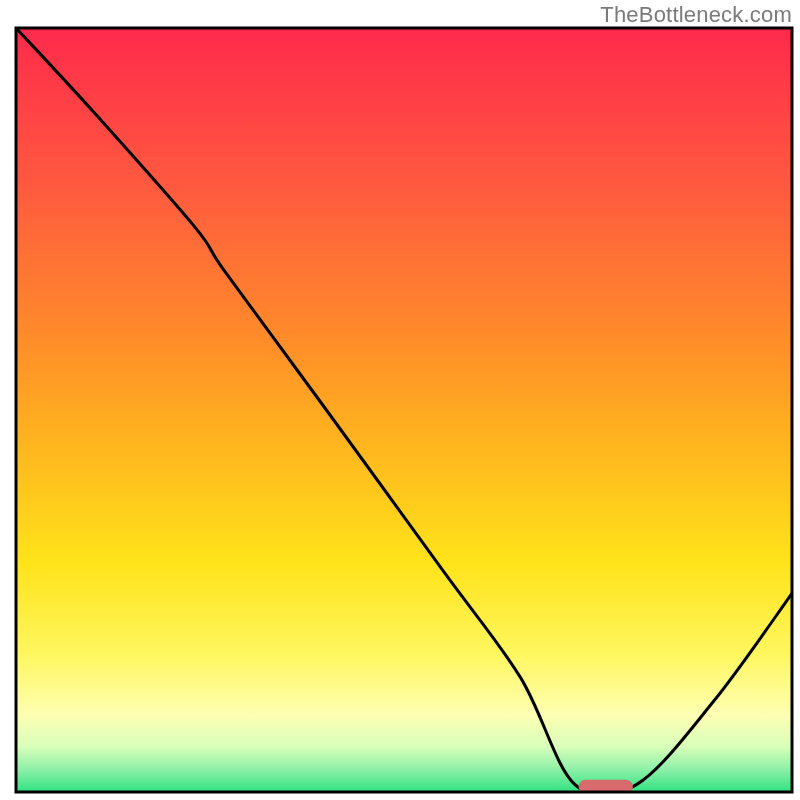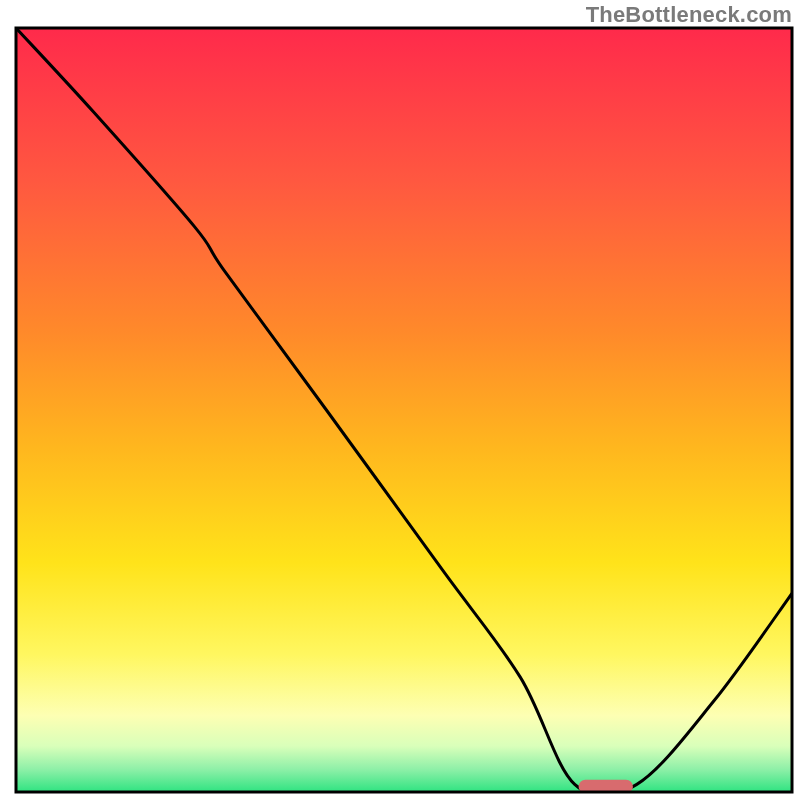--- a/index.html
+++ b/index.html
@@ -13,21 +13,21 @@
   .container {
     position: relative;
     width: 800px;
     height: 800px;
   }
   .watermark {
     position: absolute;
     top: 2px;
     right: 8px;
     font-size: 22px;
-    font-weight: 700;
+    font-weight: 400;
     color: #7a7a7a;
     letter-spacing: 0.2px;
   }
   svg {
     display: block;
   }
 </style>
 </head>
 <body>
 

